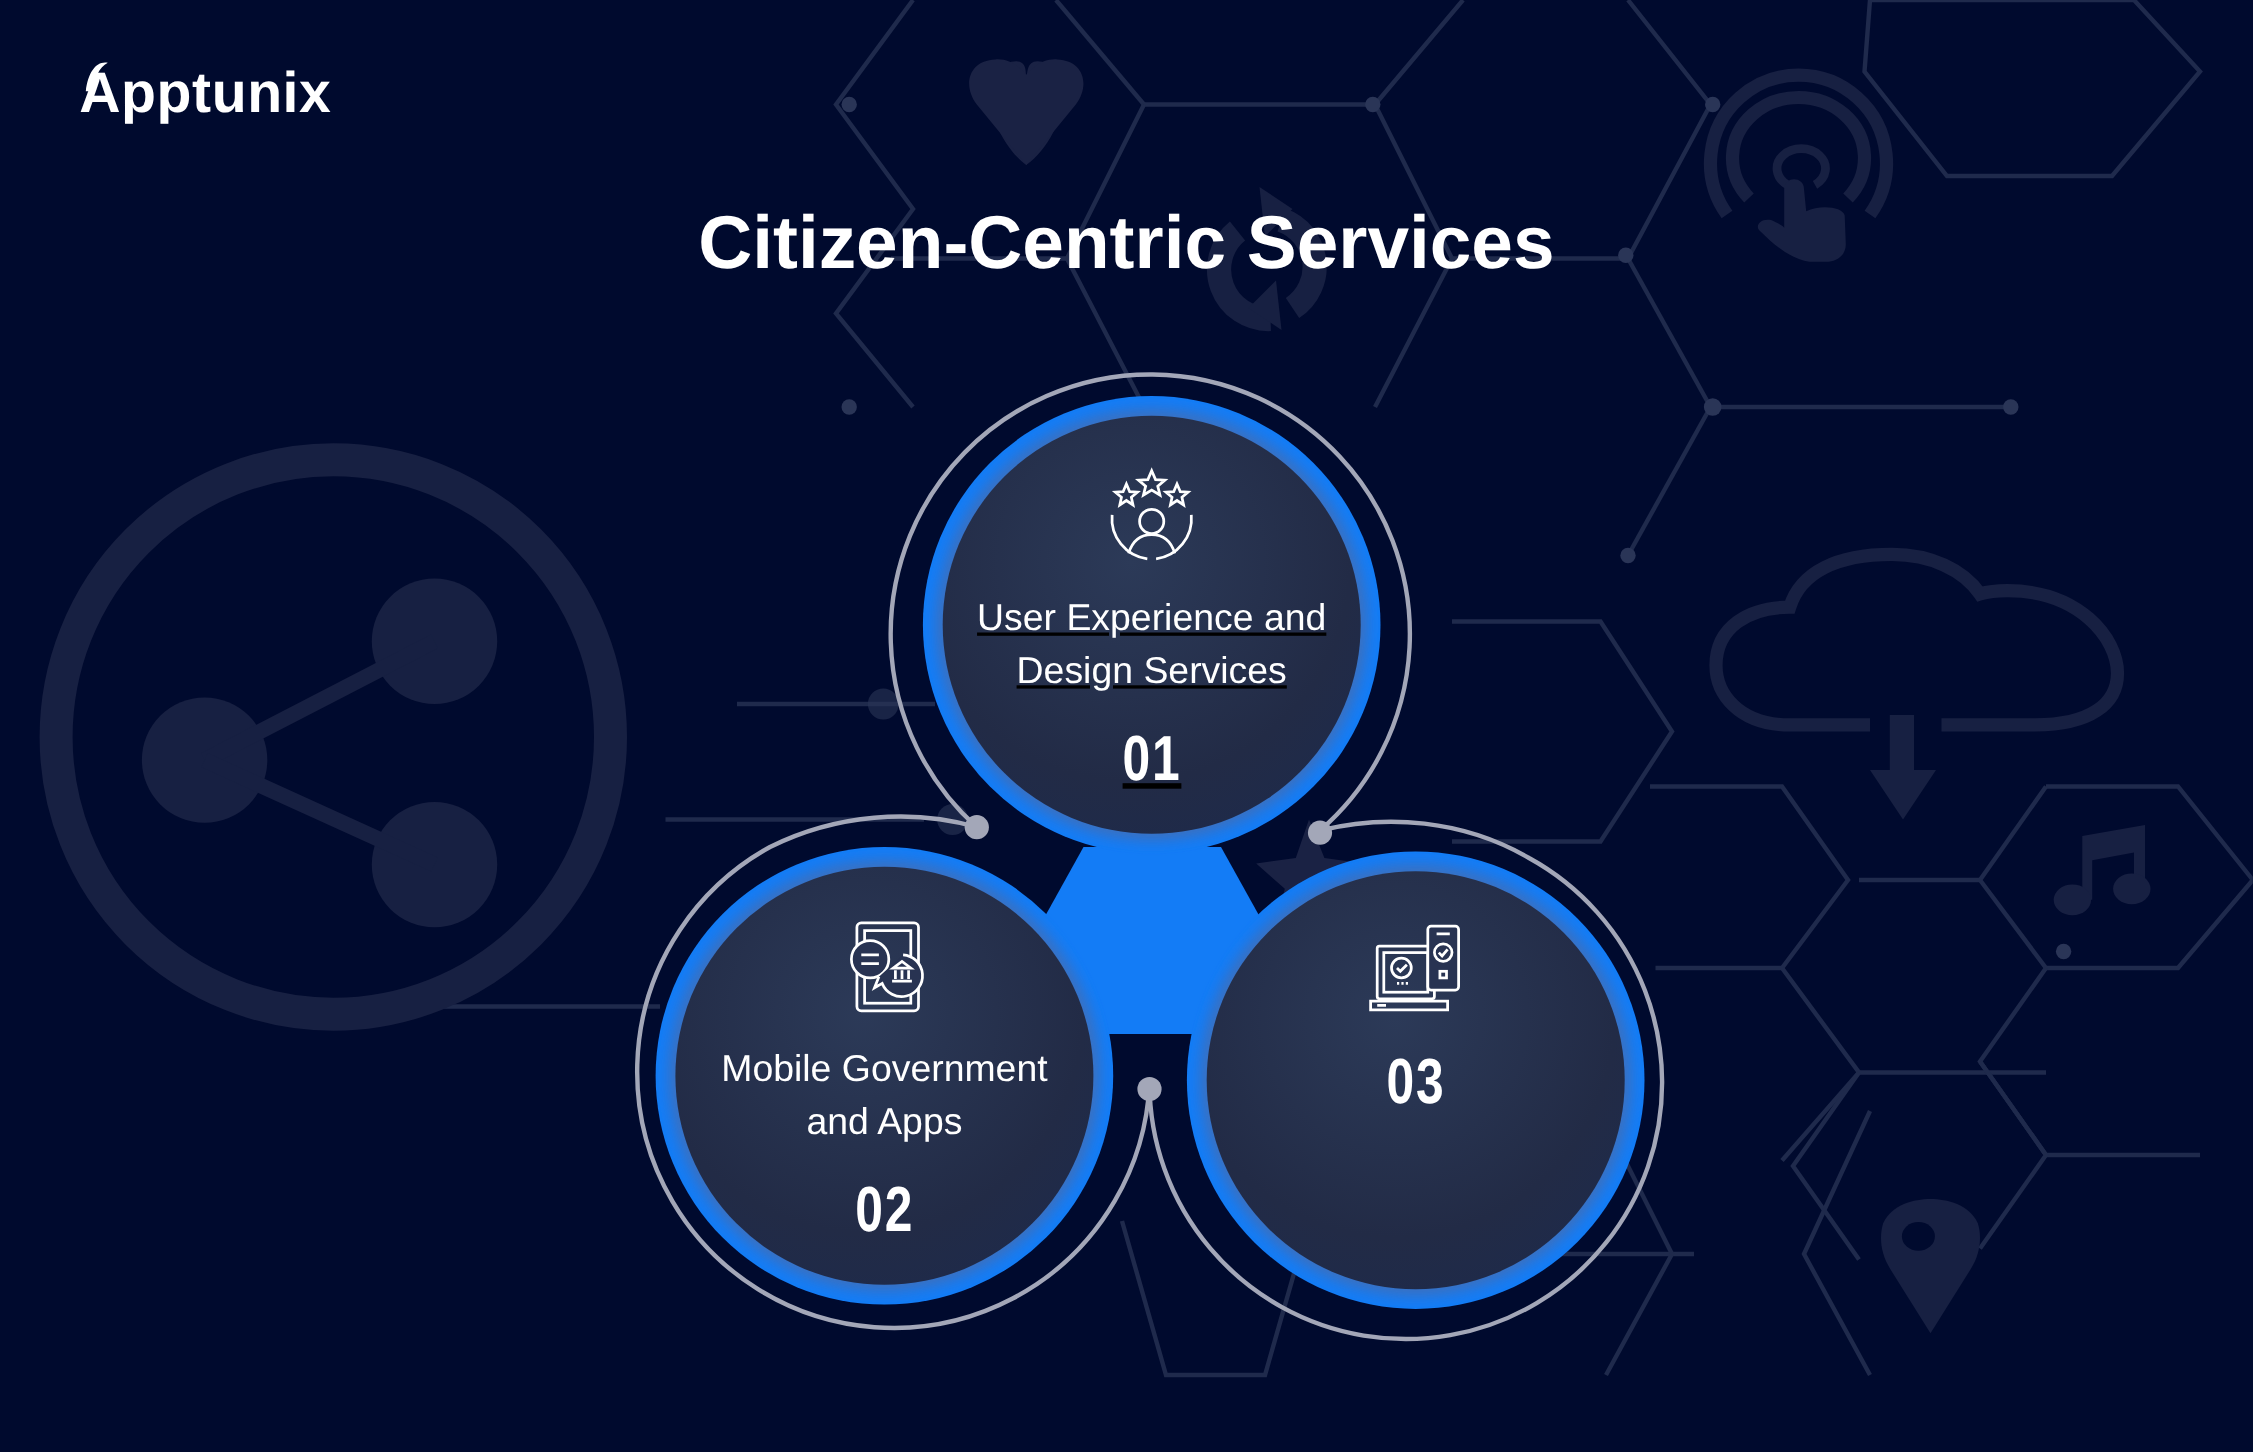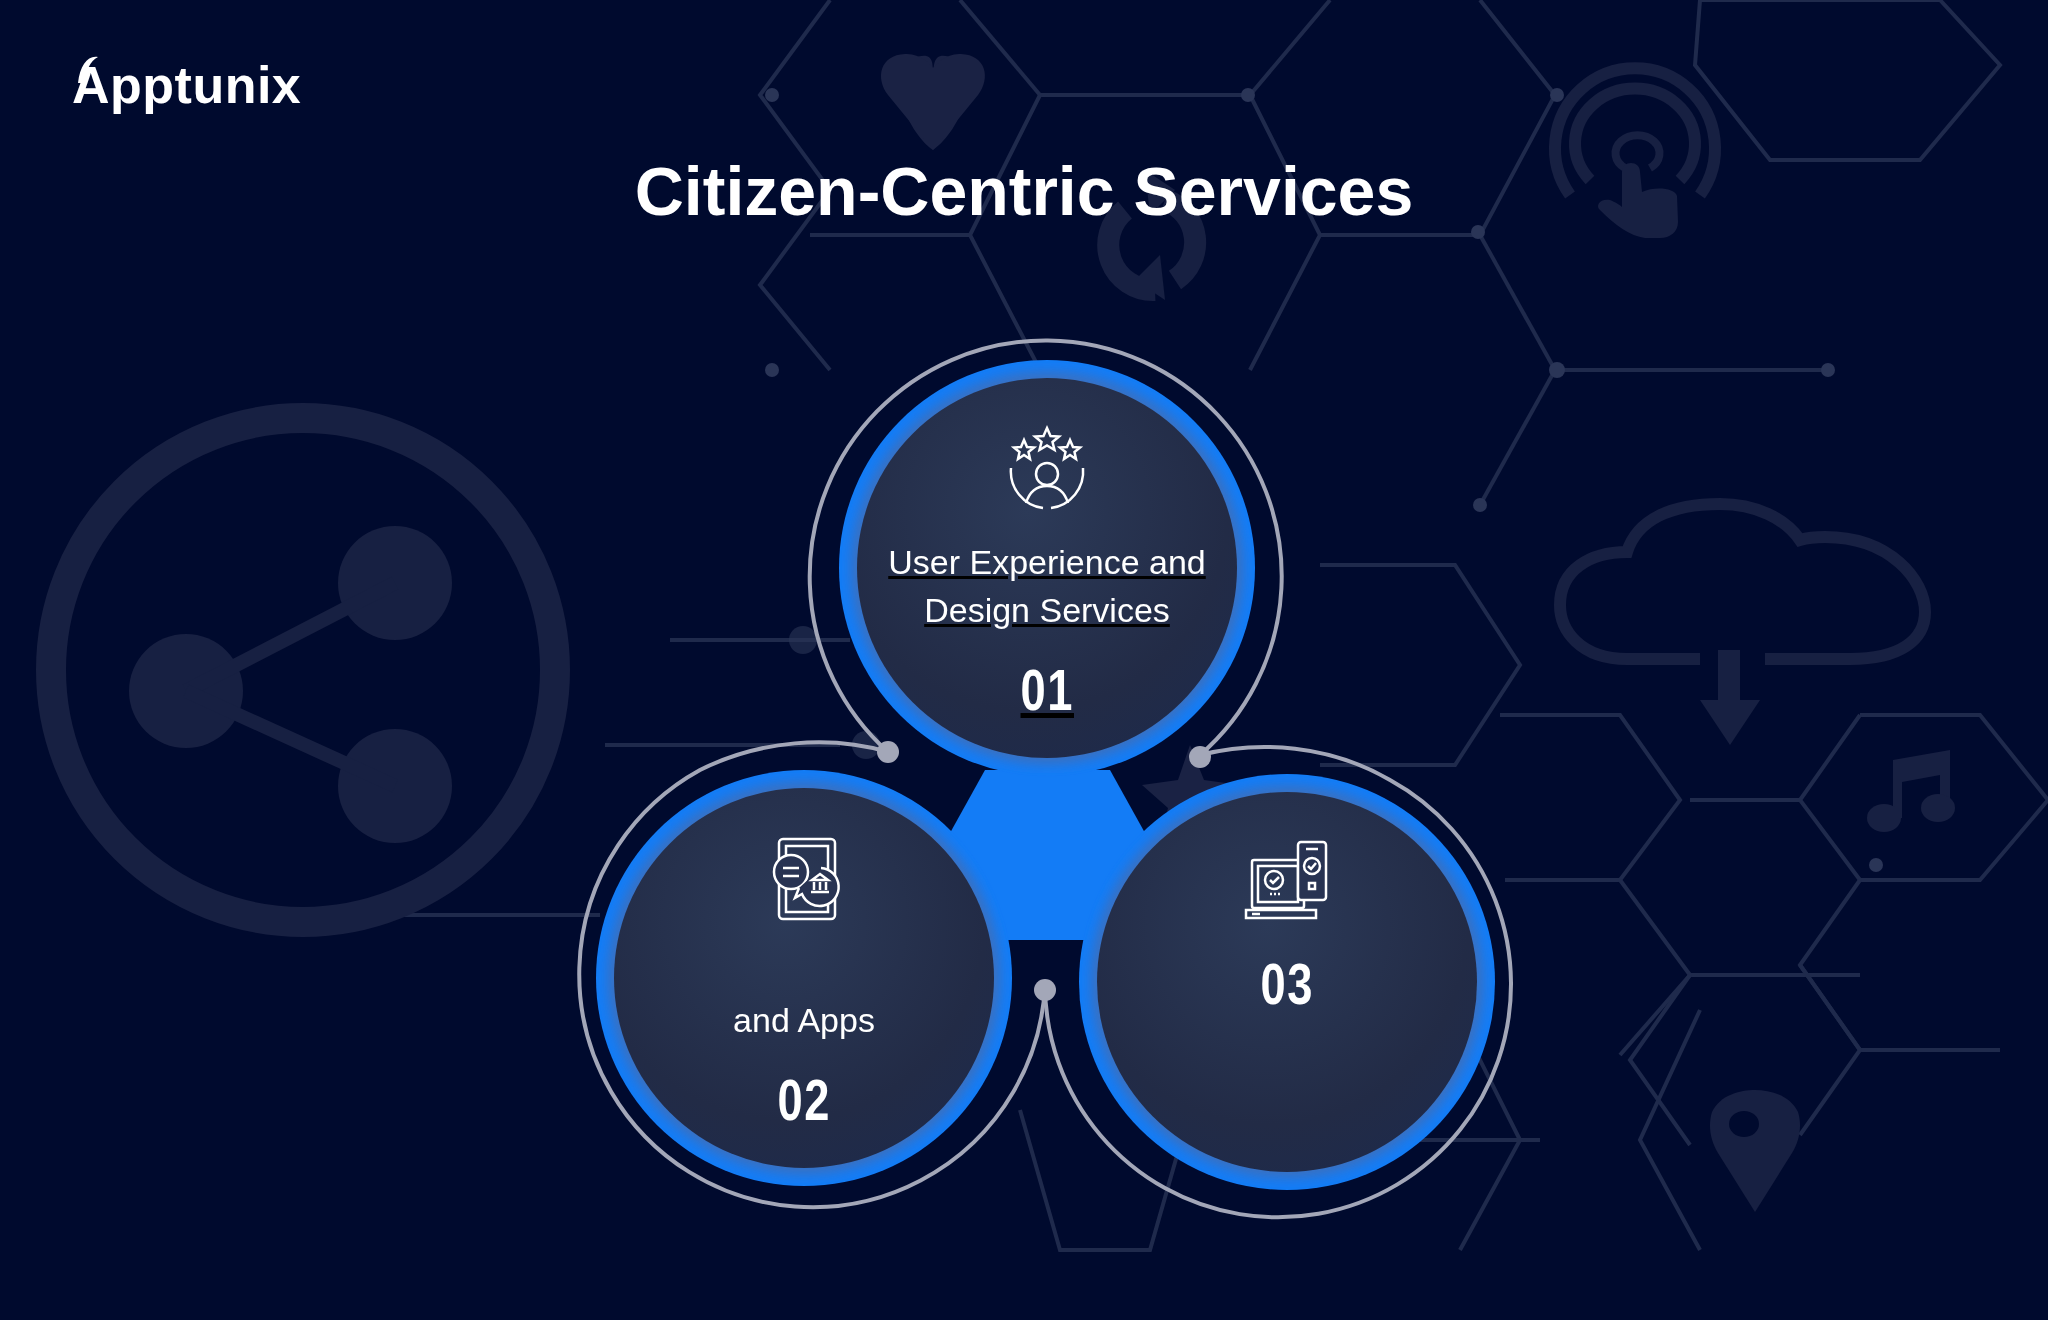--- a/index.html
+++ b/index.html
@@ -12,21 +12,21 @@
   .bg-layer { position: absolute; left: 0; top: 0; width: 2048px; height: 1320px; }
   .logo {
     position: absolute; left: 72px; top: 55px;
     color: #ffffff; font-weight: bold; font-size: 52px; letter-spacing: 0.5px;
     font-family: "Liberation Sans", sans-serif;
   }
   .logo-arc {
     position: absolute; left: 4px; top: -2px; width: 34px; height: 34px;
   }
   .title {
-    position: absolute; left: 0; width: 2048px; top: 152px; text-align: center;
+    position: absolute; left: 0; width: 2048px; top: 182px; text-align: center;
     color: #ffffff; font-weight: bold; font-size: 68px;
     font-family: "Liberation Sans", sans-serif;
   }
   .diagram { position: absolute; left: 0; top: 0; width: 2048px; height: 1320px; }
   .node {
     position: absolute; width: 404px; height: 404px; border-radius: 50%;
     display: flex; flex-direction: column; align-items: center;
   }
   .node-icon { margin-top: 58px; width: 90px; height: 90px; }
   .node-label {
@@ -215,21 +215,21 @@
     <line x1="24" y1="34" x2="40" y2="34"></line>
     <line x1="24" y1="42" x2="40" y2="42"></line>
     <path d="M62,34 A19,19 0 1,1 43,60 L36,64 L40,54" fill="#283352"></path>
     <polygon points="53,46 61,40 69,46"></polygon>
     <line x1="55" y1="48" x2="55" y2="56"></line>
     <line x1="61" y1="48" x2="61" y2="56"></line>
     <line x1="67" y1="48" x2="67" y2="56"></line>
     <line x1="52" y1="58" x2="70" y2="58"></line>
   </svg>
   <div class="node-label">
-    <br>
+    <span>Mobile Government</span><br>
     <span>and Apps</span>
   </div>
   <div class="node-num">02</div>
 </div>
 
 <div class="node" style="left:1085px; top:780px;">
   <svg class="node-icon" viewBox="0 0 90 90" fill="none" stroke="#ffffff" stroke-width="2.5">
     <rect x="10" y="22" width="52" height="48" rx="2"></rect>
     <rect x="16" y="28" width="40" height="36"></rect>
     <path d="M4,72 L74,72 L74,80 L4,80 Z"></path>

